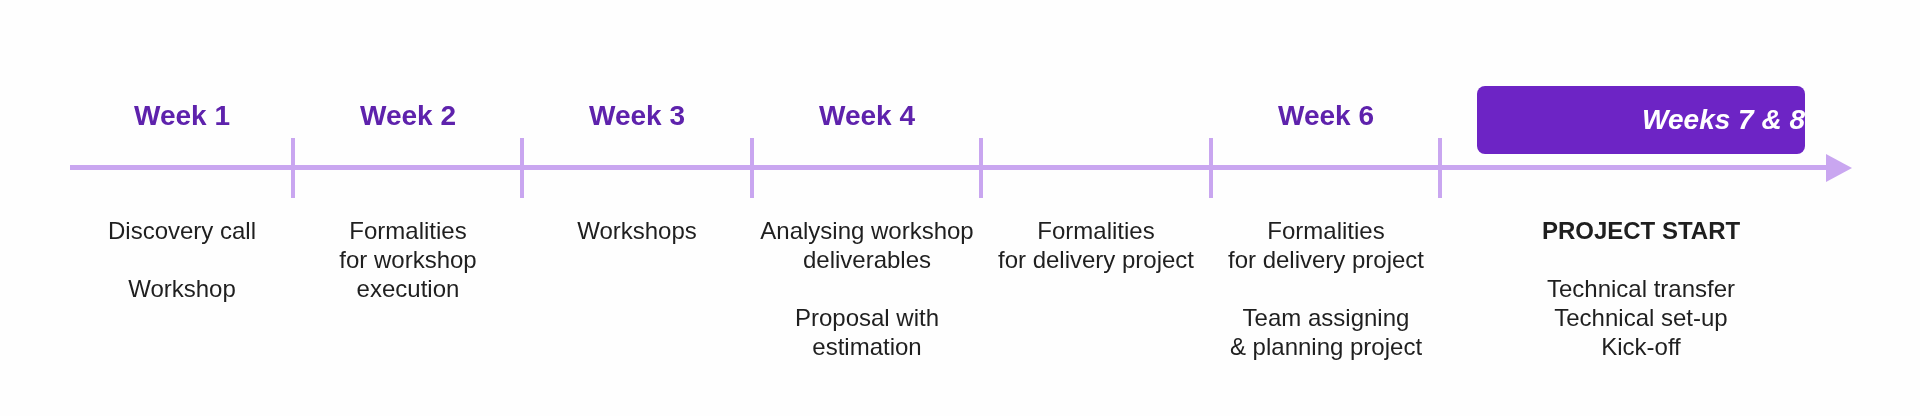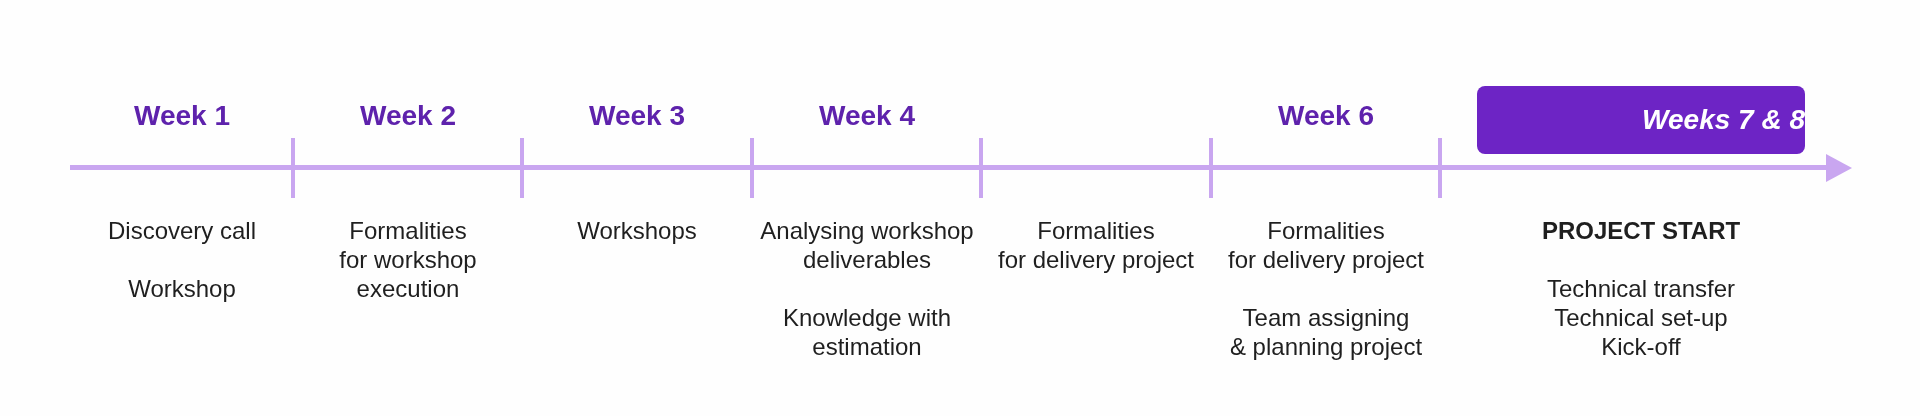--- a/index.html
+++ b/index.html
@@ -141,21 +141,21 @@
         <div class="tl-line">Workshops</div>
       </div>
   </div>
 
   <div class="notes" style="left:867px">
     <div class="para">
         <div class="tl-line">Analysing workshop</div>
         <div class="tl-line">deliverables</div>
       </div>
     <div class="para">
-        <div class="tl-line">Knowledge with</div>
+        <div class="tl-line">Proposal with</div>
         <div class="tl-line">estimation</div>
       </div>
   </div>
 
   <div class="notes" style="left:1096px">
     <div class="para">
         <div class="tl-line">Formalities</div>
         <div class="tl-line">for delivery project</div>
       </div>
   </div>

